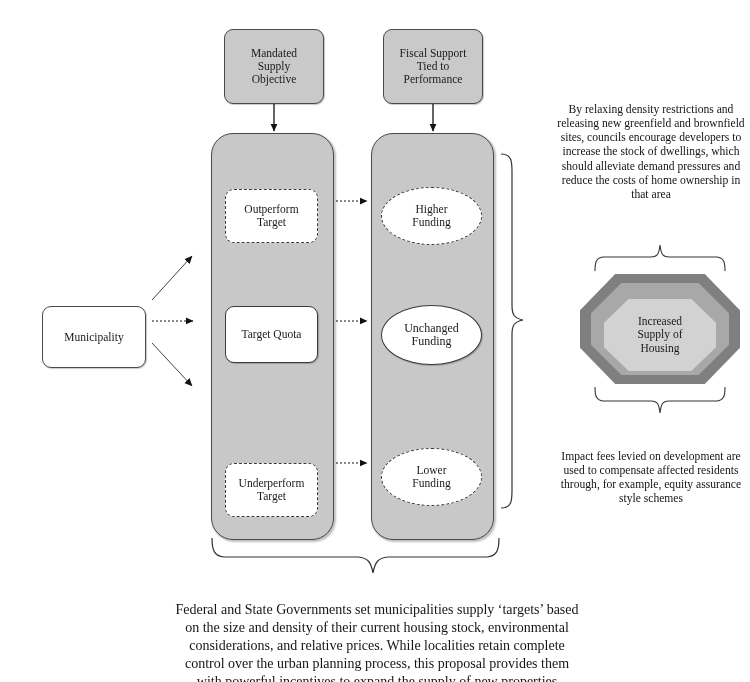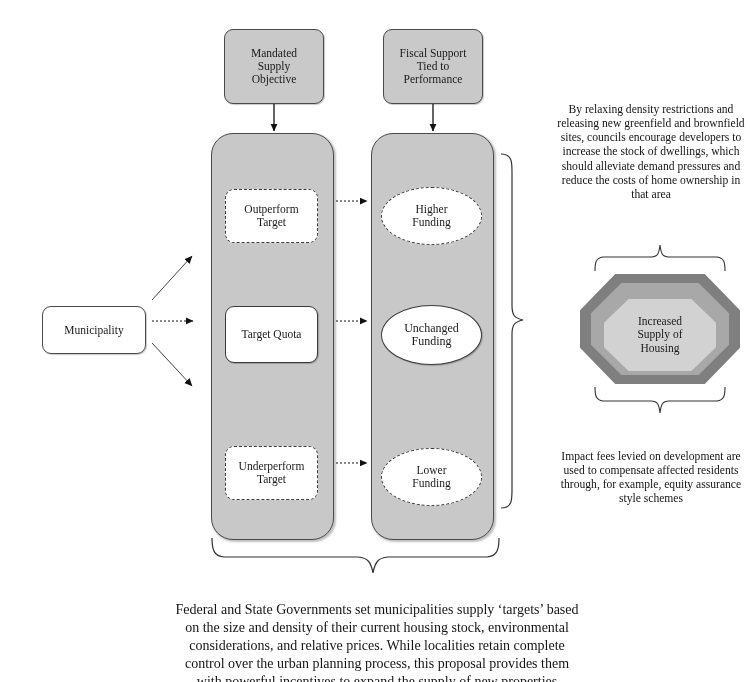--- a/index.html
+++ b/index.html
@@ -199,41 +199,41 @@
 
   <div class="node rect-dashed" style="left:225px;top:175px;width:93px;height:54px;">
     <span class="lbl" style="white-space:pre-line;">Outperform
 Target</span>
   </div>
 
   <div class="node rect-solid" style="left:225px;top:292px;width:93px;height:57px;">
     <span class="lbl" style="white-space:pre-line;">Target Quota</span>
   </div>
 
-  <div class="node rect-dashed" style="left:225px;top:432px;width:93px;height:54px;">
+  <div class="node rect-dashed" style="left:225px;top:449px;width:93px;height:54px;">
     <span class="lbl" style="white-space:pre-line;">Underperform
 Target</span>
   </div>
 
   <div class="node ell-dashed" style="left:381px;top:173px;width:101px;height:58px;">
     <span class="lbl" style="white-space:pre-line;">Higher
 Funding</span>
   </div>
 
   <div class="node ell-solid" style="left:381px;top:291px;width:101px;height:60px;">
     <span class="lbl" style="white-space:pre-line;">Unchanged
 Funding</span>
   </div>
 
   <div class="node ell-dashed" style="left:381px;top:434px;width:101px;height:58px;">
     <span class="lbl" style="white-space:pre-line;">Lower
 Funding</span>
   </div>
 
-  <div class="node muni" style="left:42px;top:292px;width:104px;height:48px;">
+  <div class="node muni" style="left:42px;top:292px;width:104px;height:62px;">
     <span class="lbl">Municipality</span>
   </div>
 
   <div class="octo-wrap" style="left:580px;top:274px;width:160px;height:110px;">
     <div class="octo octo-outer" style="left:0;top:0;width:160px;height:110px;"></div>
     <div class="octo octo-mid" style="left:11px;top:9px;width:138px;height:92px;"></div>
     <div class="octo octo-inner" style="left:24px;top:19px;width:112px;height:72px;margin-top:6px;">
       <span class="lbl" style="white-space:pre-line;">Increased
 Supply of
 Housing</span>

